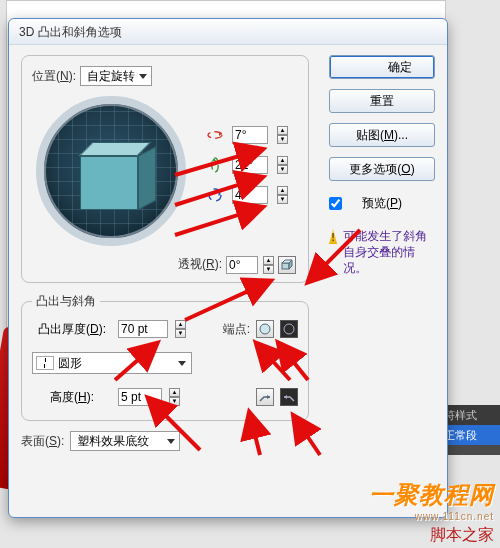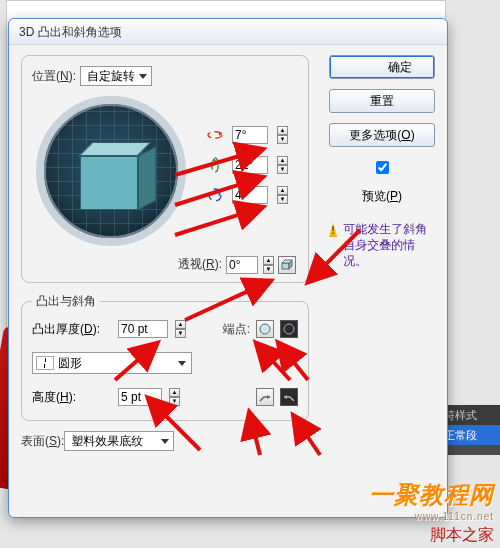--- a/index.html
+++ b/index.html
@@ -46,37 +46,37 @@
   .val-box { background:#fff; border:1px solid #9a9a9a; height:18px; width:36px; padding:0 2px; display:inline-flex; align-items:center;}
   .stepper { width:11px; height:18px; display:inline-flex; flex-direction:column; margin-left:1px;}
   .stepper span { flex:1; border:1px solid #8a8a8a; background:linear-gradient(#fff,#ddd); font-size:6px; text-align:center; line-height:7px;}
 
   
   .persp-row { position:absolute; bottom:8px; right:12px; display:flex; gap:4px; }
 
   
   .fs-ext { height:128px; }
   .row { display:flex; align-items:center; gap:6px; margin-bottom:14px; }
-  .row .lbl { width:80px; text-align:left; }
+  .row .lbl { width:80px; text-align:center; }
   .sq { width:18px; height:18px; border:1px solid #7a7a7a; background:linear-gradient(#fafafa,#dcdcdc); display:inline-flex; align-items:center; justify-content:center;}
   .sq.dark { background:#2b2b2b; border-color:#555;}
   .bevel-box { background:#fff; border:1px solid #9a9a9a; height:22px; display:inline-flex; align-items:center; gap:4px; padding:0 18px 0 3px; position:relative; min-width:160px;}
   .bevel-box::after { content:""; position:absolute; right:5px; top:8px; border-left:4px solid transparent; border-right:4px solid transparent; border-top:5px solid #333;}
   .bevel-swatch { width:18px; height:14px; background:#fff; border:1px solid #aaa; position:relative; overflow:hidden;}
   .bevel-swatch::before { content:""; position:absolute; inset:0; background:linear-gradient(100deg,#fff 48%,#000 48% 52%,#fff 52%);}
   .gap { flex:1; }
 
   
-  .surface-row { display:flex; align-items:center; }
+  .surface-row { display:flex; align-items:center; gap:6px; }
 
   
   .btn-col { position:absolute; right:12px; top:10px; width:106px; display:flex; flex-direction:column; gap:10px; align-items:stretch;}
   .btn { height:24px; border:1px solid #7f9db9; border-radius:3px; background:linear-gradient(#fefefe,#e2e9f2); color:#000; text-align:center; line-height:22px; cursor:pointer; }
   .btn.primary { box-shadow:0 0 0 1px #2a6fd6 inset;padding-left:36px; }
-  .chk-row { display:flex; align-items:center; gap:14px; margin-top:4px;flex-direction:column;}
+  .chk-row { display:flex; align-items:center; gap:20px; margin-top:4px;}
   input[type=checkbox]{ width:13px;height:13px;}
   .warn { display:flex; gap:6px; align-items:flex-start; margin-top:6px; color:#4c1d95; line-height:16px;}
   .warn .tri { width:16px;height:16px; background:linear-gradient(#ffe27a,#e8b200); clip-path:polygon(50% 0,100% 100%,0 100%); position:relative;}
   .warn .tri::after{content:"!"; position:absolute; left:0; right:0; top:1px; text-align:center; font-weight:bold; color:#6a4a00; font-size:11px;}
 
   
   .wm1 { position:absolute; right:6px; bottom:26px; font-size:24px; font-style:italic; font-weight:bold; color:#ff8a00; text-shadow:1px 1px 0 #fff; letter-spacing:1px;}
   .wm1 small { display:block; font-size:10px; color:#b85; font-style:normal; font-weight:normal; text-align:right;}
   .wm2 { position:absolute; right:6px; bottom:2px; font-size:16px; font-family:"KaiTi","STKaiti",serif; color:#b91c1c;}
 
@@ -242,20 +242,23 @@
         <span>表面(</span><span class="ul">S</span><span>):</span>
       </span>
       <span class="dd" style="min-width:110px">
           <span>塑料效果底纹</span>
         </span>
     </div>
 
     <div class="btn-col">
       <div class="btn primary">确定</div>
       <div class="btn">重置</div>
+      <div class="btn">
+        <span>贴图(</span><span class="ul">M</span><span>)...</span>
+      </div>
       <div class="btn">
         <span>更多选项(</span><span class="ul">O</span><span>)</span>
       </div>
       <label class="chk-row">
         <input type="checkbox" checked="" style="">
         <span>
           <span>预览(</span><span class="ul">P</span><span>)</span>
         </span>
       </label>
       <div class="warn">

